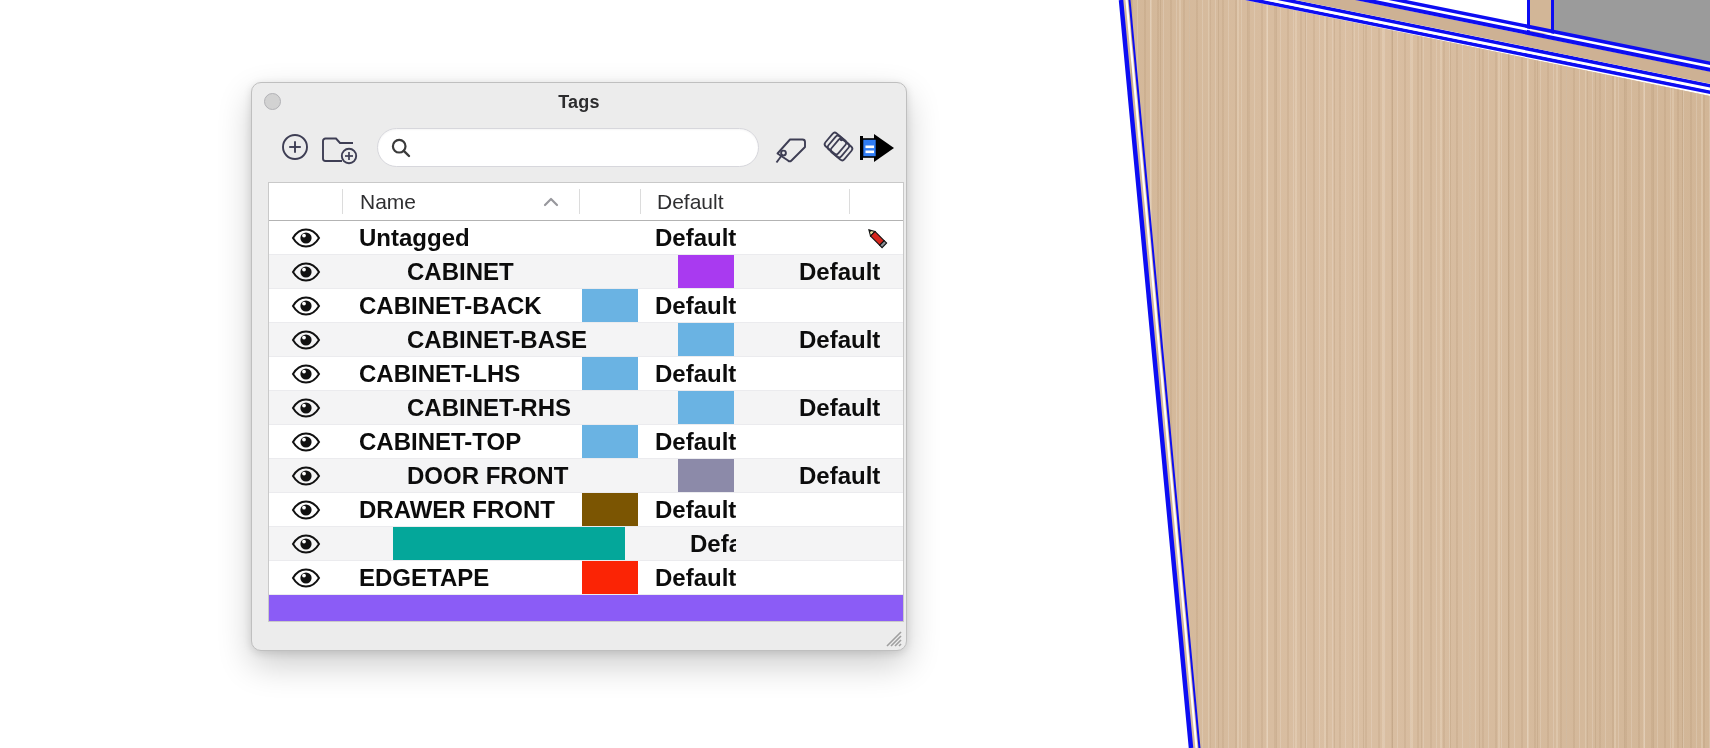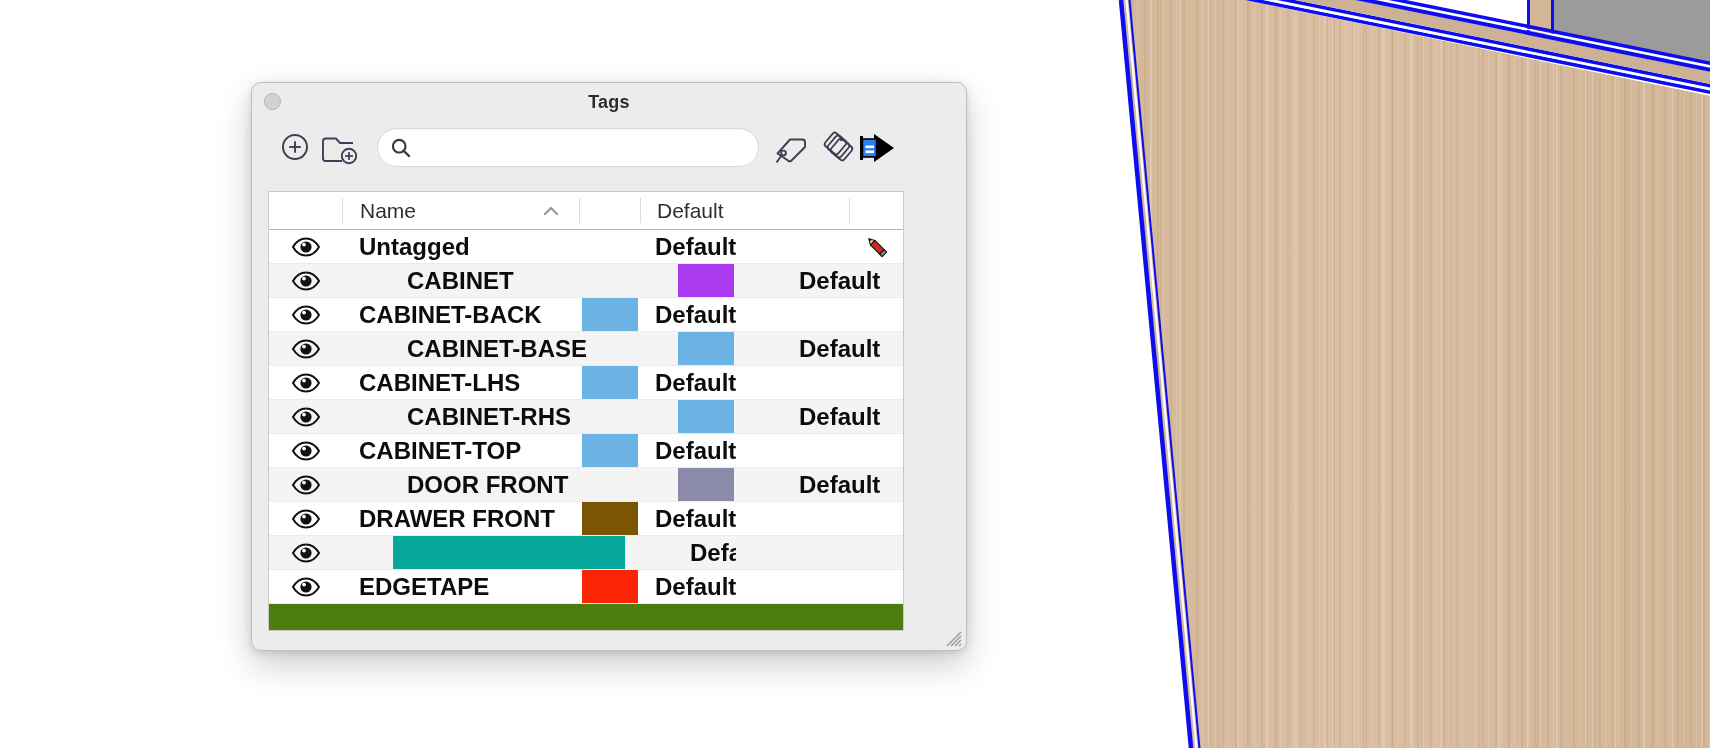--- a/index.html
+++ b/index.html
@@ -36,21 +36,21 @@
     border-left:3px solid var(--edge-blue);
     border-right:3px solid var(--edge-blue);
   }
   svg.edges{position:absolute;left:0;top:0;}
   .blue-line{stroke:var(--edge-blue);}
   .white-line{stroke:#ffffff;}
   .woodstripe-line{stroke:#cdb194;}
 
   
   .tags-window{
-    position:absolute;left:251px;top:82px;width:716px;height:569px;
+    position:absolute;left:251px;top:82px;width:656px;height:569px;
     background:#ececec;border:1px solid #bfbfbf;border-radius:10px;
     box-shadow:0 14px 34px rgba(0,0,0,0.20), 0 2px 8px rgba(0,0,0,0.12);
   }
   .titlebar{position:relative;height:36px;}
   .traffic-dot{
     position:absolute;left:12px;top:10px;width:17px;height:17px;border-radius:50%;
     background:#d2d2d2;border:1px solid #b2b2b6;
   }
   .window-title{
     position:absolute;left:0;right:0;top:9px;text-align:center;
@@ -71,22 +71,22 @@
     flex:1;border:none;outline:none;background:transparent;
     font-family:"Liberation Sans", sans-serif;font-size:22px;color:#222;margin-left:9px;padding-right:14px;
   }
   .filter-field input::placeholder{color:#b4b4bc;}
   #btn-edit-tag{left:517px;top:8px;}
   #btn-tags{left:564px;top:7px;}
   #btn-details{left:606px;top:8px;}
 
   
   .tag-table{
-    position:absolute;left:16px;top:108px;width:636px;height:440px;
-    background:#4d7c0f;border:1px solid #c9c9c9;overflow:hidden;
+    position:absolute;left:16px;top:99px;width:636px;height:440px;
+    background:#8b5cf6;border:1px solid #c9c9c9;overflow:hidden;
   }
   .thead{
     position:relative;height:38px;background:#fff;border-bottom:1px solid #b3b3b3;
   }
   .thead .vsep{position:absolute;top:6px;bottom:6px;width:1px;background:#dcdcdc;}
   .vsep.s1{left:73px;} .vsep.s2{left:310px;} .vsep.s3{left:371px;} .vsep.s4{left:580px;}
   .th-label{position:absolute;top:0;height:38px;line-height:38px;font-size:21px;color:#2f2f31;}
   .th-name{left:91px;}
   .th-dashes{left:388px;}
   .sort-chevron{position:absolute;left:272px;top:12px;}

